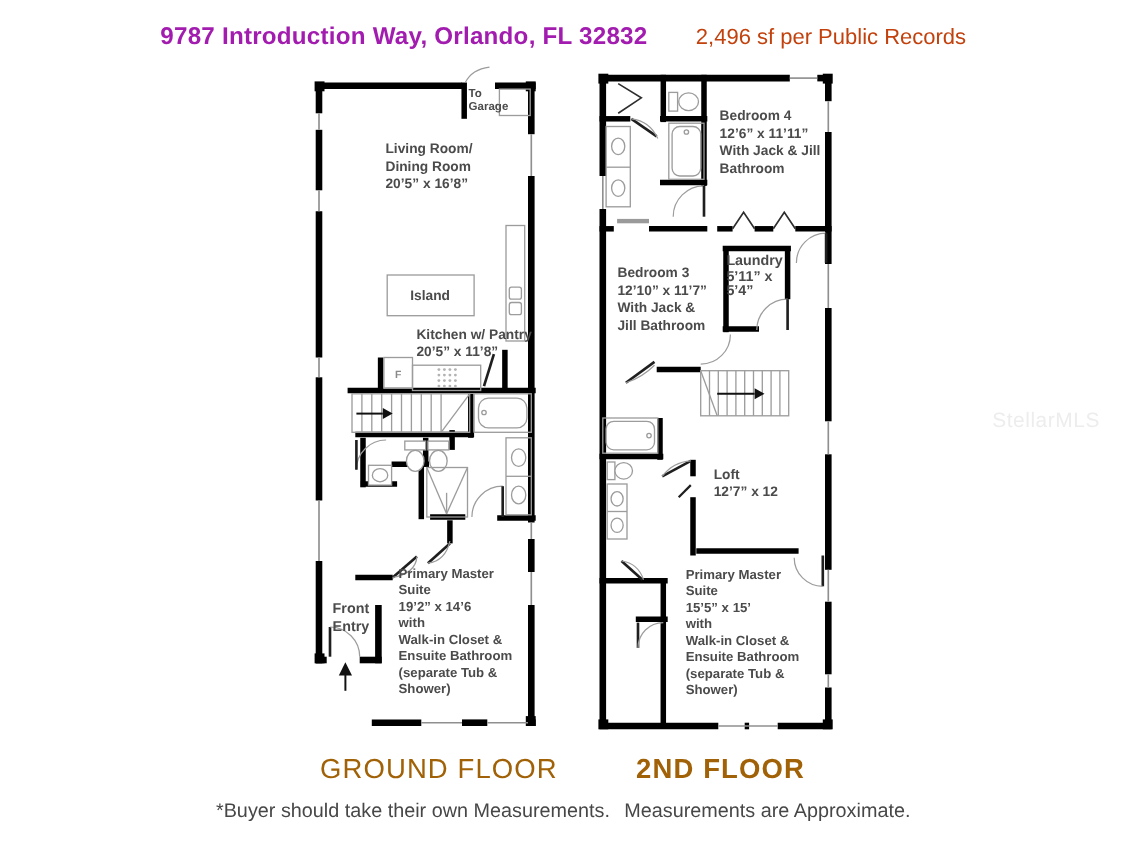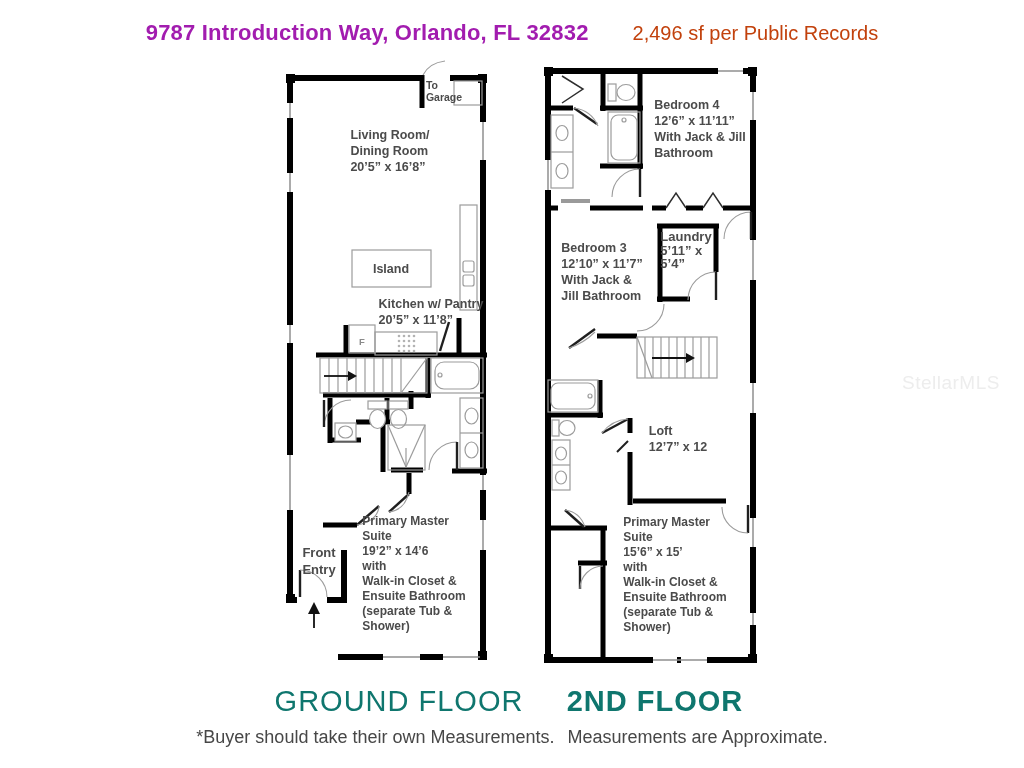--- a/index.html
+++ b/index.html
@@ -25,21 +25,21 @@
   }
   .lbl-room   { font-size:12.5px; line-height:16px; }
   .lbl-room2  { font-size:12px;   line-height:15px; }
   .lbl-small  { font-size:10.5px; line-height:12px; }
   .lbl-laundry{ font-size:13px; line-height:13.5px; }
   .lbl-entry  { font-size:13px;   line-height:17px; }
   .lbl-f      { font-size:9.5px;  color:#8a8a8a; font-weight:bold; }
 
   .caption {
     position:absolute; transform:translateX(-50%);
-    font-size:29px; color:#0f766e; letter-spacing:1px; white-space:nowrap;
+    font-size:25px; color:#a16207; letter-spacing:1px; white-space:nowrap;
   }
   .disclaimer {
     position:absolute; top:727px; left:0; width:1024px; text-align:center;
     font-size:18px; color:#474747; white-space:nowrap;
   }
   .disclaimer span { margin:11px 4px; }
   .watermark {
     position:absolute; left:902px; top:372px;
     font-size:19px; color:#ededed; letter-spacing:0.5px;
   }
@@ -458,21 +458,21 @@
     <div>5’11” x</div>
     <div>5’4”</div>
   </div>
   <div class="lbl lbl-room" style="left:138px; top:363px;">
     <div>Loft</div>
     <div>12’7” x 12</div>
   </div>
   <div class="lbl lbl-room2" style="left:135px; top:455px;">
     <div>Primary Master</div>
     <div>Suite</div>
-    <div>15’6” x 15’</div>
+    <div>15’5” x 15’</div>
     <div>with</div>
     <div>Walk-in Closet &amp;</div>
     <div>Ensuite Bathroom</div>
     <div>(separate Tub &amp;</div>
     <div>Shower)</div>
   </div>
 </div>
 
 <div class="caption" style="left:399px; top:685px;">GROUND FLOOR</div>
 <div class="caption" style="left:655px; top:685px;font-weight:bold;">2ND FLOOR</div>

